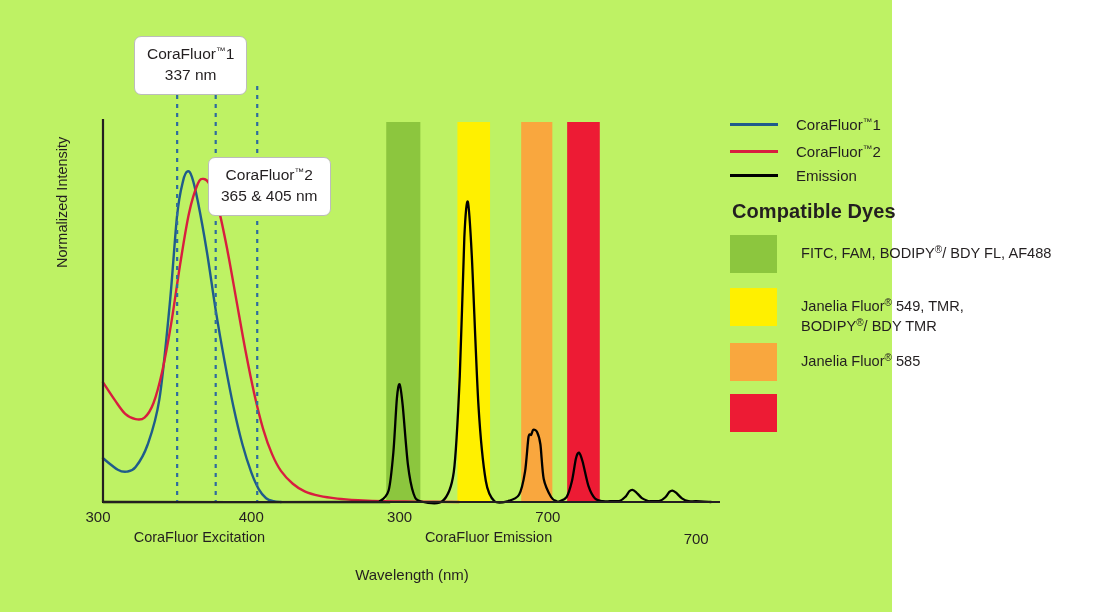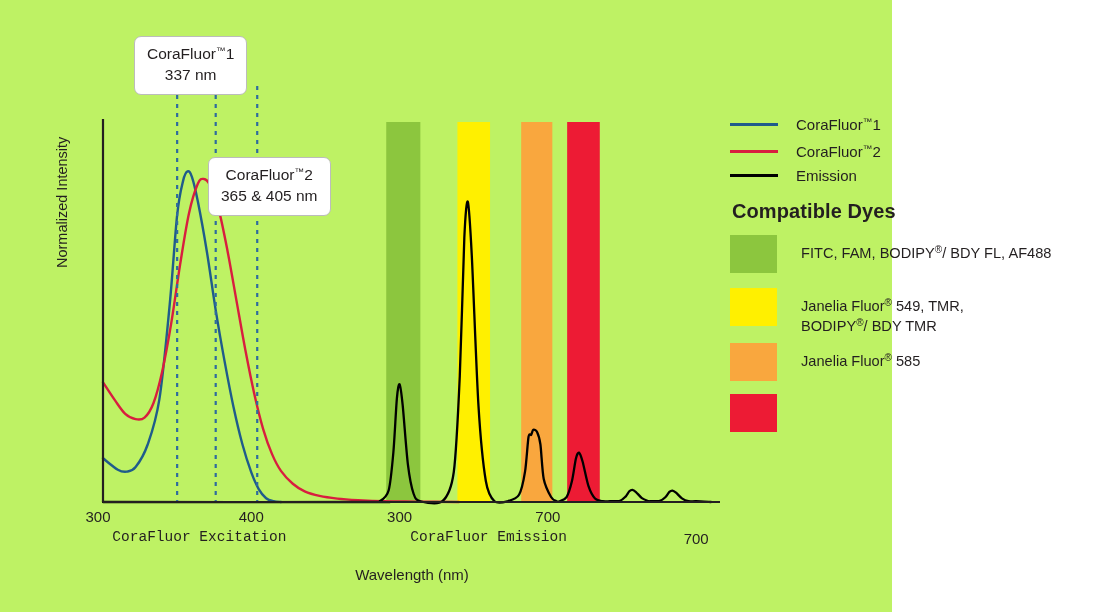--- a/index.html
+++ b/index.html
@@ -42,21 +42,20 @@
     color: #231f20;
     transform: translateX(-50%);
     white-space: nowrap;
   }
   .axis-sublabel {
     position: absolute;
     font-size: 14.5px;
     color: #231f20;
     transform: translateX(-50%);
     white-space: nowrap;
-    font-family: Liberation Mono, monospace;
   }
   #x-axis-title {
     position: absolute;
     left: 412px; top: 566px;
     transform: translateX(-50%);
     font-size: 15px; color: #231f20; white-space: nowrap;
   }
   #y-axis-title {
     position: absolute;
     left: 54px; top: 236px;

